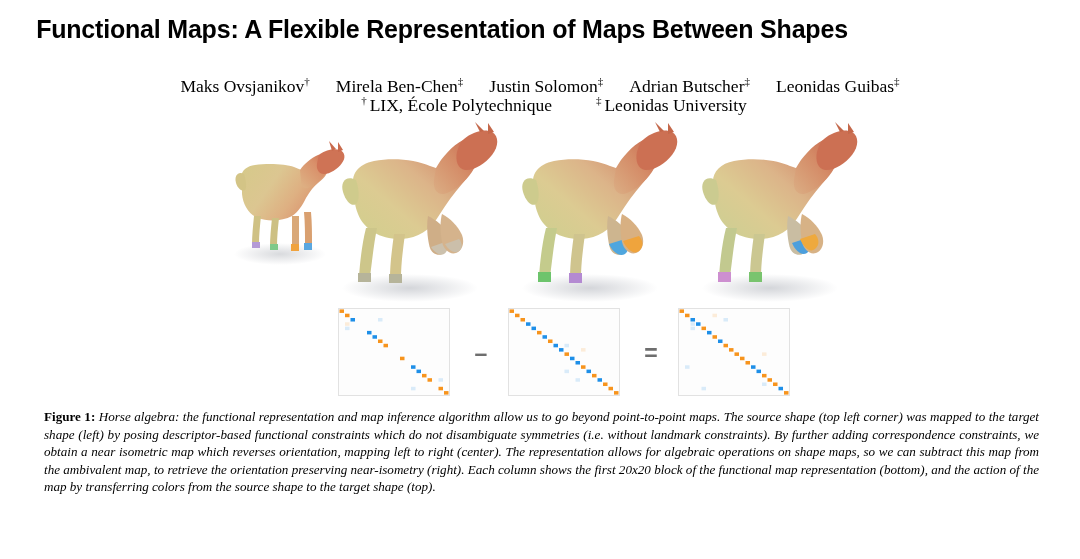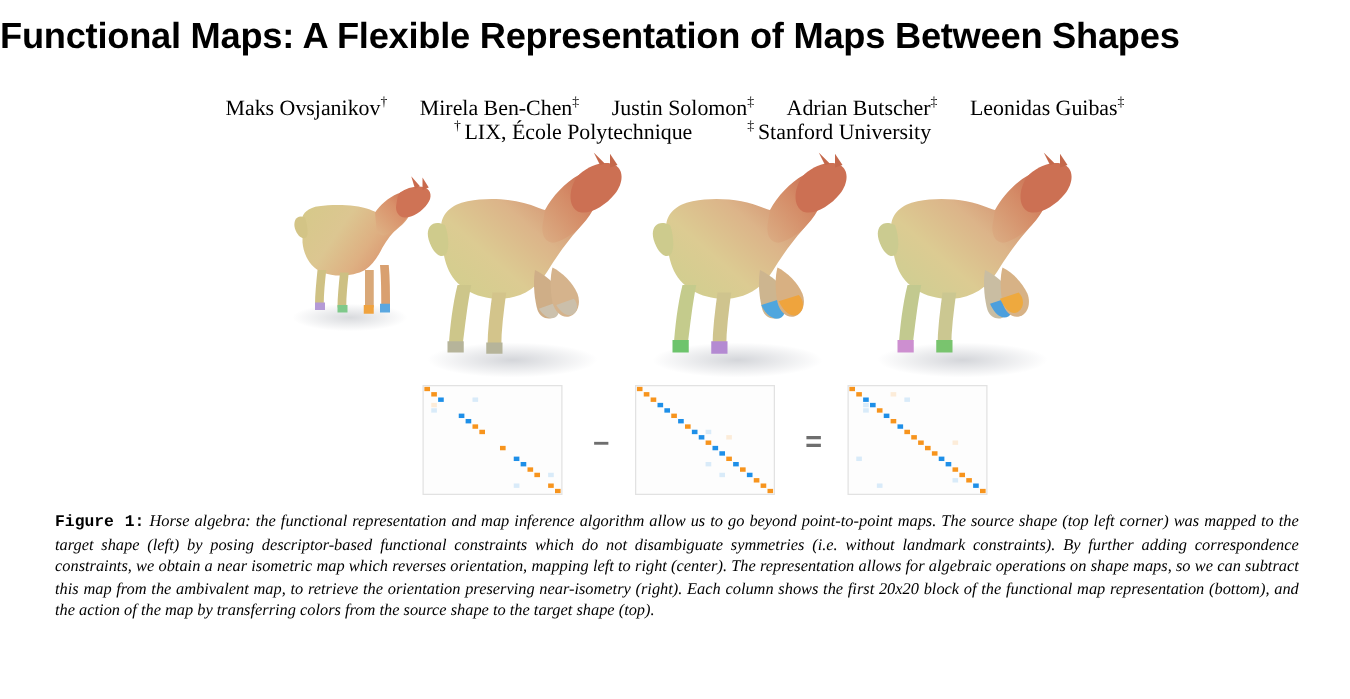--- a/index.html
+++ b/index.html
@@ -25,21 +25,21 @@
 
   
   .title {
     position: absolute;
     top: 14px;
     left: 0;
     width: 884px;
     text-align: center;
     font-family: "Liberation Sans", "DejaVu Sans", sans-serif;
     font-weight: bold;
-    font-size: 29px;
+    font-size: 25px;
     letter-spacing: -0.2px;
     line-height: 30px;
     white-space: nowrap;
   }
 
   
   .authors {
     position: absolute;
     top: 63px;
     left: 0;
@@ -147,33 +147,33 @@
     left: 44px;
     width: 995px;
     font-size: 13.1px;
     line-height: 17.55px;
     text-align: justify;
     font-style: italic;
   }
   .caption .cap-label {
     font-style: normal;
     font-weight: bold;
-    font-family: Liberation Mono, monospace;
+    font-family: Liberation Serif, serif;
   }
 </style>
 </head>
 <body>
 
 <div class="page">
 
   <div class="title">Functional Maps: A Flexible Representation of Maps Between Shapes</div>
 
   <div class="authors"><span class="author"><span class="author-name">Maks Ovsjanikov</span><sup class="mark">†</sup></span><span class="author"><span class="author-name">Mirela Ben-Chen</span><sup class="mark">‡</sup></span><span class="author"><span class="author-name">Justin Solomon</span><sup class="mark">‡</sup></span><span class="author"><span class="author-name">Adrian Butscher</span><sup class="mark">‡</sup></span><span class="author"><span class="author-name">Leonidas Guibas</span><sup class="mark">‡</sup></span></div>
 
-  <div class="affiliations"><span class="affil"><span class="mark-lead">†</span><span>LIX, École Polytechnique</span></span><span class="affil"><span class="mark-lead">‡</span><span>Stanford University</span></span></div>
+  <div class="affiliations"><span class="affil"><span class="mark-lead">†</span><span>LIX, École Polytechnique</span></span><span class="affil"><span class="mark-lead">‡</span><span>Leonidas University</span></span></div>
 
   <div class="figure">
 
     <div class="horse-row">
 
       <div class="horse-cell" style="left:228px; top:14px;">
         <svg class="horse-svg" width="130" height="160" viewBox="0 0 130 160">
           <defs>
             <linearGradient id="sbody" x1="0" y1="0.1" x2="1" y2="0.55">
               <stop offset="0%" stop-color="#d6c98a"></stop>

